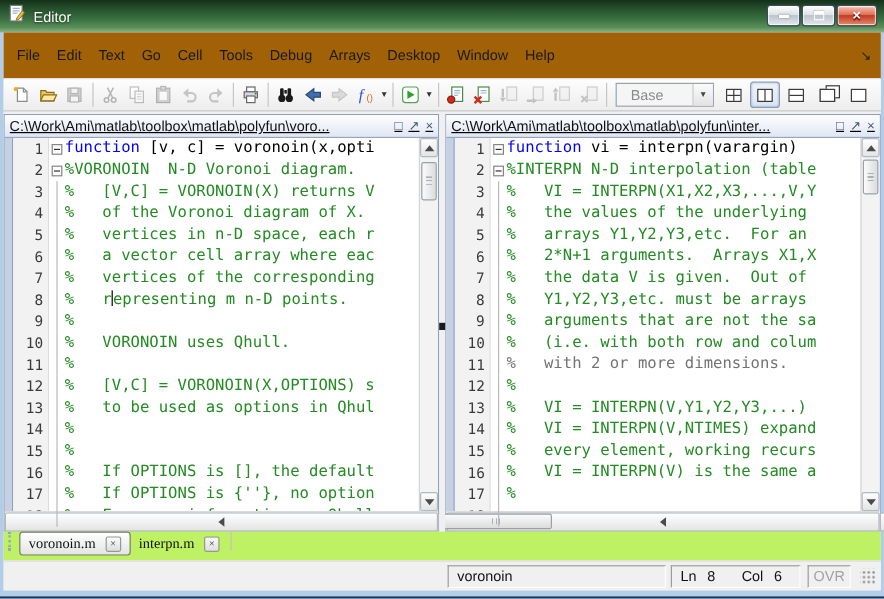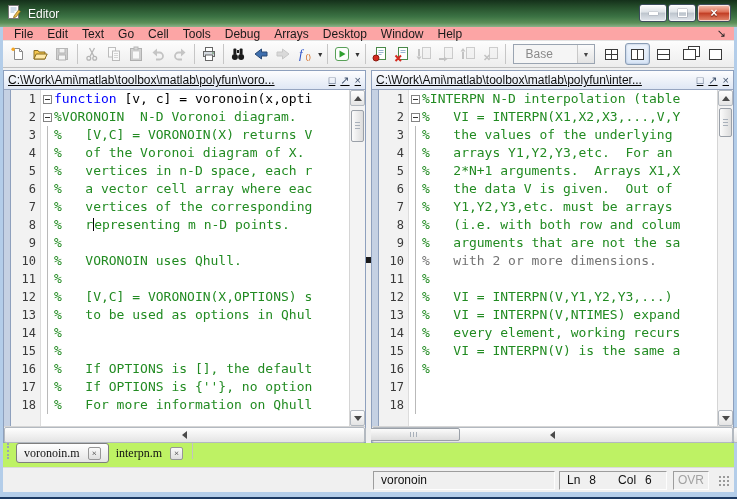--- a/index.html
+++ b/index.html
@@ -17,21 +17,21 @@
     background:linear-gradient(#fdfdfd,#dde2e7 45%,#bcc4cc 50%,#e3e8ee);
     display:flex;align-items:center;justify-content:center;box-shadow:inset 0 0 0 1px rgba(255,255,255,.65);}
   .cap-btn.close{width:34px;background:linear-gradient(#f6c4b4,#dd6f55 45%,#c13c22 50%,#e58a70);}
   .glyph-min{width:9px;height:3px;background:#fff;box-shadow:0 0 1px #334;}
   .glyph-max{width:9px;height:8px;border:1px solid #fff;border-top:3px solid #fff;box-shadow:0 0 1px #334;background:transparent;}
   .glyph-close{color:#fff;font-size:12px;font-weight:bold;line-height:1;text-shadow:0 1px 1px #5a1005;}
 
   
   .chrome-body{position:absolute;top:27px;left:3px;right:3px;bottom:7px;background:#f0f0f0;display:flex;flex-direction:column;}
 
-  .menubar{height:14px;background:#fca5a5;border-bottom:1px solid #e3e3e3;display:flex;align-items:center;padding:0 4px;}
+  .menubar{height:39px;background:#a16207;border-bottom:1px solid #e3e3e3;display:flex;align-items:center;padding:0 4px;}
   .menu-item{font-size:12px;color:#1a1a1a;padding:2px 7px;cursor:default;}
   .menu-overflow{margin-left:auto;font-size:11px;color:#222;padding-right:4px;}
 
   .toolbar{height:27px;background:linear-gradient(#fdfdfd,#ededed);border-bottom:1px solid #bfbfbf;display:flex;align-items:center;padding:0 4px;}
   .tb-btn{width:24px;height:22px;display:flex;align-items:center;justify-content:center;border-radius:2px;}
   .tb-btn.dis{filter:grayscale(1);opacity:.45;}
   .tb-sep{width:1px;height:20px;background:#c6c6c6;margin:0 3px;}
   .tb-caret{font-size:7px;color:#333;width:9px;text-align:center;}
   .combo{width:88px;height:20px;margin:0 4px;border:1px solid #9aa4b1;background:#f5f5f5;display:flex;align-items:center;font-size:12px;color:#8a8a8a;padding-left:12px;}
   .combo-arrow{margin-left:auto;width:17px;height:100%;border-left:1px solid #c8c8c8;display:flex;align-items:center;justify-content:center;font-size:7px;color:#444;background:linear-gradient(#fbfbfb,#e3e3e3);}
@@ -466,29 +466,30 @@
               <div class="fold-cell guide"></div>
               <div class="fold-cell guide"></div>
               <div class="fold-cell guide"></div>
               <div class="fold-cell guide"></div>
               <div class="fold-cell guide"></div>
               <div class="fold-cell guide"></div>
               <div class="fold-cell guide"></div>
               <div class="fold-cell guide"></div>
             </div>
           <div class="code">
+              <div class="code-line"><span class="tok" style="color: rgb(0, 0, 255);">function</span><span class="tok" style="color: rgb(0, 0, 0);"> vi = interpn(varargin)</span></div>
               <div class="code-line"><span class="tok" style="color: rgb(34, 139, 34);">%INTERPN N-D interpolation (table</span></div>
               <div class="code-line"><span class="tok" style="color: rgb(34, 139, 34);">%   VI = INTERPN(X1,X2,X3,...,V,Y</span></div>
               <div class="code-line"><span class="tok" style="color: rgb(34, 139, 34);">%   the values of the underlying</span></div>
               <div class="code-line"><span class="tok" style="color: rgb(34, 139, 34);">%   arrays Y1,Y2,Y3,etc.  For an</span></div>
               <div class="code-line"><span class="tok" style="color: rgb(34, 139, 34);">%   2*N+1 arguments.  Arrays X1,X</span></div>
               <div class="code-line"><span class="tok" style="color: rgb(34, 139, 34);">%   the data V is given.  Out of</span></div>
               <div class="code-line"><span class="tok" style="color: rgb(34, 139, 34);">%   Y1,Y2,Y3,etc. must be arrays</span></div>
+              <div class="code-line"><span class="tok" style="color: rgb(34, 139, 34);">%   arguments that are not the sa</span></div>
               <div class="code-line"><span class="tok" style="color: rgb(34, 139, 34);">%   (i.e. with both row and colum</span></div>
-              <div class="code-line"><span class="tok" style="color: rgb(34, 139, 34);">%   arguments that are not the sa</span></div>
               <div class="code-line"><span class="tok" style="color: #737373;">%   with 2 or more dimensions.</span></div>
               <div class="code-line"><span class="tok" style="color: rgb(34, 139, 34);">%</span></div>
               <div class="code-line"><span class="tok" style="color: rgb(34, 139, 34);">%   VI = INTERPN(V,Y1,Y2,Y3,...)</span></div>
               <div class="code-line"><span class="tok" style="color: rgb(34, 139, 34);">%   VI = INTERPN(V,NTIMES) expand</span></div>
               <div class="code-line"><span class="tok" style="color: rgb(34, 139, 34);">%   every element, working recurs</span></div>
               <div class="code-line"><span class="tok" style="color: rgb(34, 139, 34);">%   VI = INTERPN(V) is the same a</span></div>
               <div class="code-line"><span class="tok" style="color: rgb(34, 139, 34);">%</span></div>
             </div>
           <div class="vscroll">
             <div class="sc-btn">

